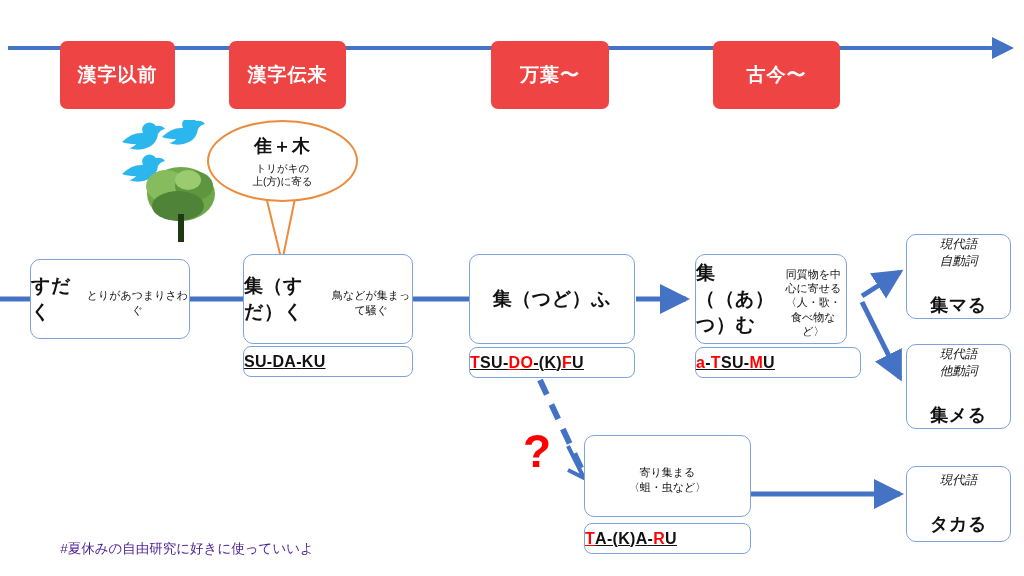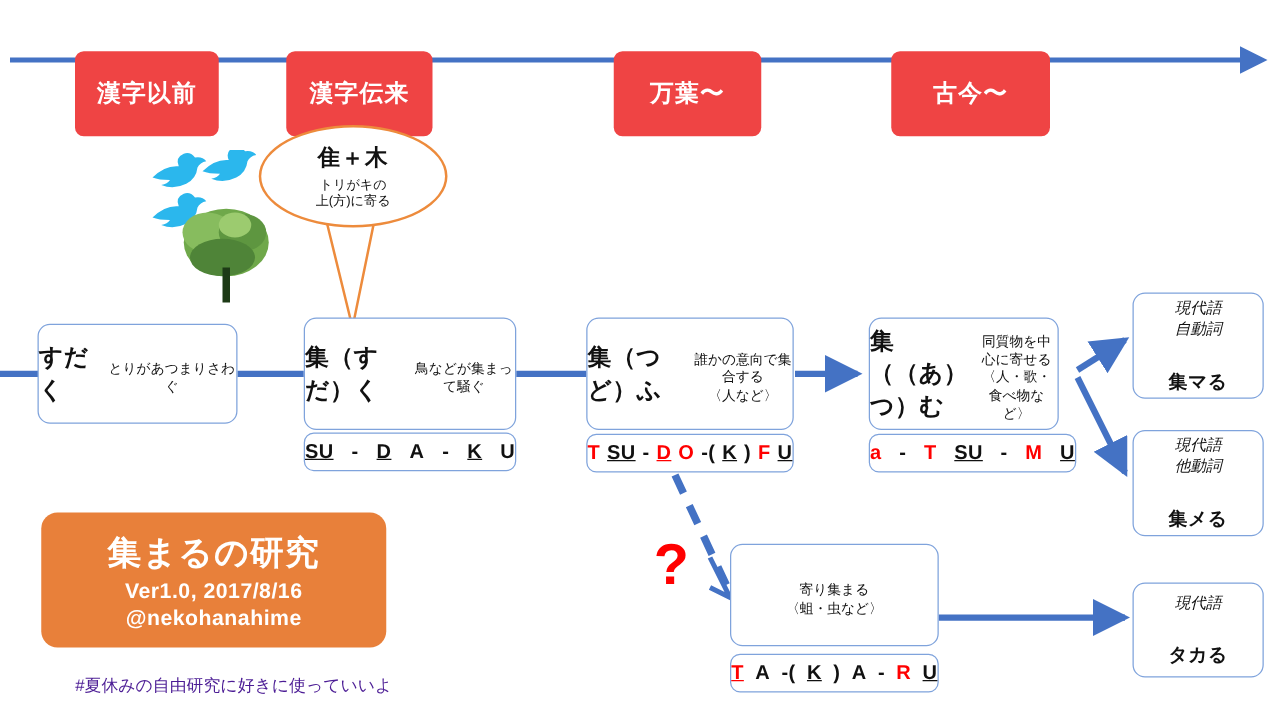--- a/index.html
+++ b/index.html
@@ -33,21 +33,21 @@
   
   .era-box {
     position:absolute; left:606px; top:121px; width:126px; height:47px;
     background:#4472C4; border-radius:7px; color:#fff;
     font-weight:bold; font-size:19px;
     display:flex; align-items:center; justify-content:center; letter-spacing:1px;
   }
 
   
   .bubble {
-    position:absolute; left:207px; top:100px; width:151px; height:82px;
+    position:absolute; left:207px; top:120px; width:151px; height:82px;
     border:2px solid #ED8B3C; border-radius:50%/50%;
     background:#fff; z-index:5;
     display:flex; flex-direction:column; align-items:center; justify-content:center;
   }
   .bubble .b-main { font-size:18px; font-weight:bold; color:#111; letter-spacing:1px; }
   .bubble .b-sub  { font-size:10.5px; color:#111; line-height:1.22; text-align:center; margin-top:4px; }
   .bubble-tail { position:absolute; left:200px; top:150px; width:160px; height:120px; z-index:4; }
 
   
   .art { position:absolute; left:118px; top:120px; width:110px; height:125px; z-index:3; }
@@ -58,34 +58,35 @@
     position:absolute; background:#fff;
     border:1.6px solid #7FA3DC; border-radius:10px;
     display:flex; align-items:center; justify-content:center;
     z-index:6;
   }
   .card .w-title { font-size:19px; font-weight:bold; color:#111; letter-spacing:.5px; }
   .card .w-desc  { font-size:11px; color:#111; line-height:1.3; text-align:center; margin-top:7px; }
 
   .romaji {
     position:absolute; background:#fff; border:1.6px solid #7FA3DC; border-radius:8px;
-    display:flex; align-items:center; justify-content:space-between; z-index:6;
+    display:flex; align-items:center; justify-content:flex-start; z-index:6;
     font-size:16px; font-weight:bold; color:#111; letter-spacing:.3px;
     font-family:"Liberation Sans","DejaVu Sans",sans-serif;
+    text-decoration:underline;
   }
   .romaji .r { color:#FF0000; }
   .romaji .u { text-decoration:underline; }
 
   
   .res {
     position:absolute; background:#fff; border:1.6px solid #7FA3DC; border-radius:10px;
     display:flex; flex-direction:column; align-items:center; justify-content:center; z-index:6;
   }
   .res .r-small { font-size:12.5px; color:#111; line-height:1.35; text-align:center;font-style:italic; }
-  .res .r-big { font-size:15px; font-weight:bold; color:#111; margin-top:24px; letter-spacing:.5px; }
+  .res .r-big { font-size:18px; font-weight:bold; color:#111; margin-top:24px; letter-spacing:.5px; }
 
   
   .qmark {
     position:absolute; left:523px; top:424px;
     font-size:46px; font-weight:bold; color:#FF0000; z-index:7;
     font-family:"Liberation Sans","DejaVu Sans",sans-serif;
   }
 
   
   .titlecard {
@@ -194,21 +195,20 @@
         <span class="u">SU</span>
         <span class="">-</span>
         <span class="u">D</span>
         <span class="">A</span>
         <span class="">-</span>
         <span class="u">K</span>
         <span class="">U</span>
       </div>
       <div class="card" style="left: 469px; top: 254px; width: 166px; height: 90px;">
         <div class="w-title">集（つど）ふ</div>
-        <div class="w-desc"><span>誰かの意向で集合する</span><br><span>〈人など〉</span></div>
       </div>
       <div class="romaji" style="left: 469px; top: 347px; width: 166px; height: 31px;">
         <span class="r ">T</span>
         <span class="u">SU</span>
         <span class="">-</span>
         <span class="r u">D</span>
         <span class="r ">O</span>
         <span class="">-(</span>
         <span class="u">K</span>
         <span class="">)</span>
@@ -252,20 +252,15 @@
       <div class="res" style="left: 906px; top: 344px; width: 105px; height: 85px;">
         <div class="r-small"><span>現代語</span><br><span>他動詞</span></div>
         <div class="r-big">集メる</div>
       </div>
       <div class="res" style="left: 906px; top: 466px; width: 105px; height: 76px;">
         <div class="r-small"><span>現代語</span></div>
         <div class="r-big">タカる</div>
       </div>
     </div>
 
-  <div class="titlecard">
-    <div class="t1">集まるの研究</div>
-    <div class="t2">Ver1.0, 2017/8/16</div>
-    <div class="t3">@nekohanahime</div>
-  </div>
   <div class="caption">#夏休みの自由研究に好きに使っていいよ</div>
 
 </div>
 
 </body></html>

